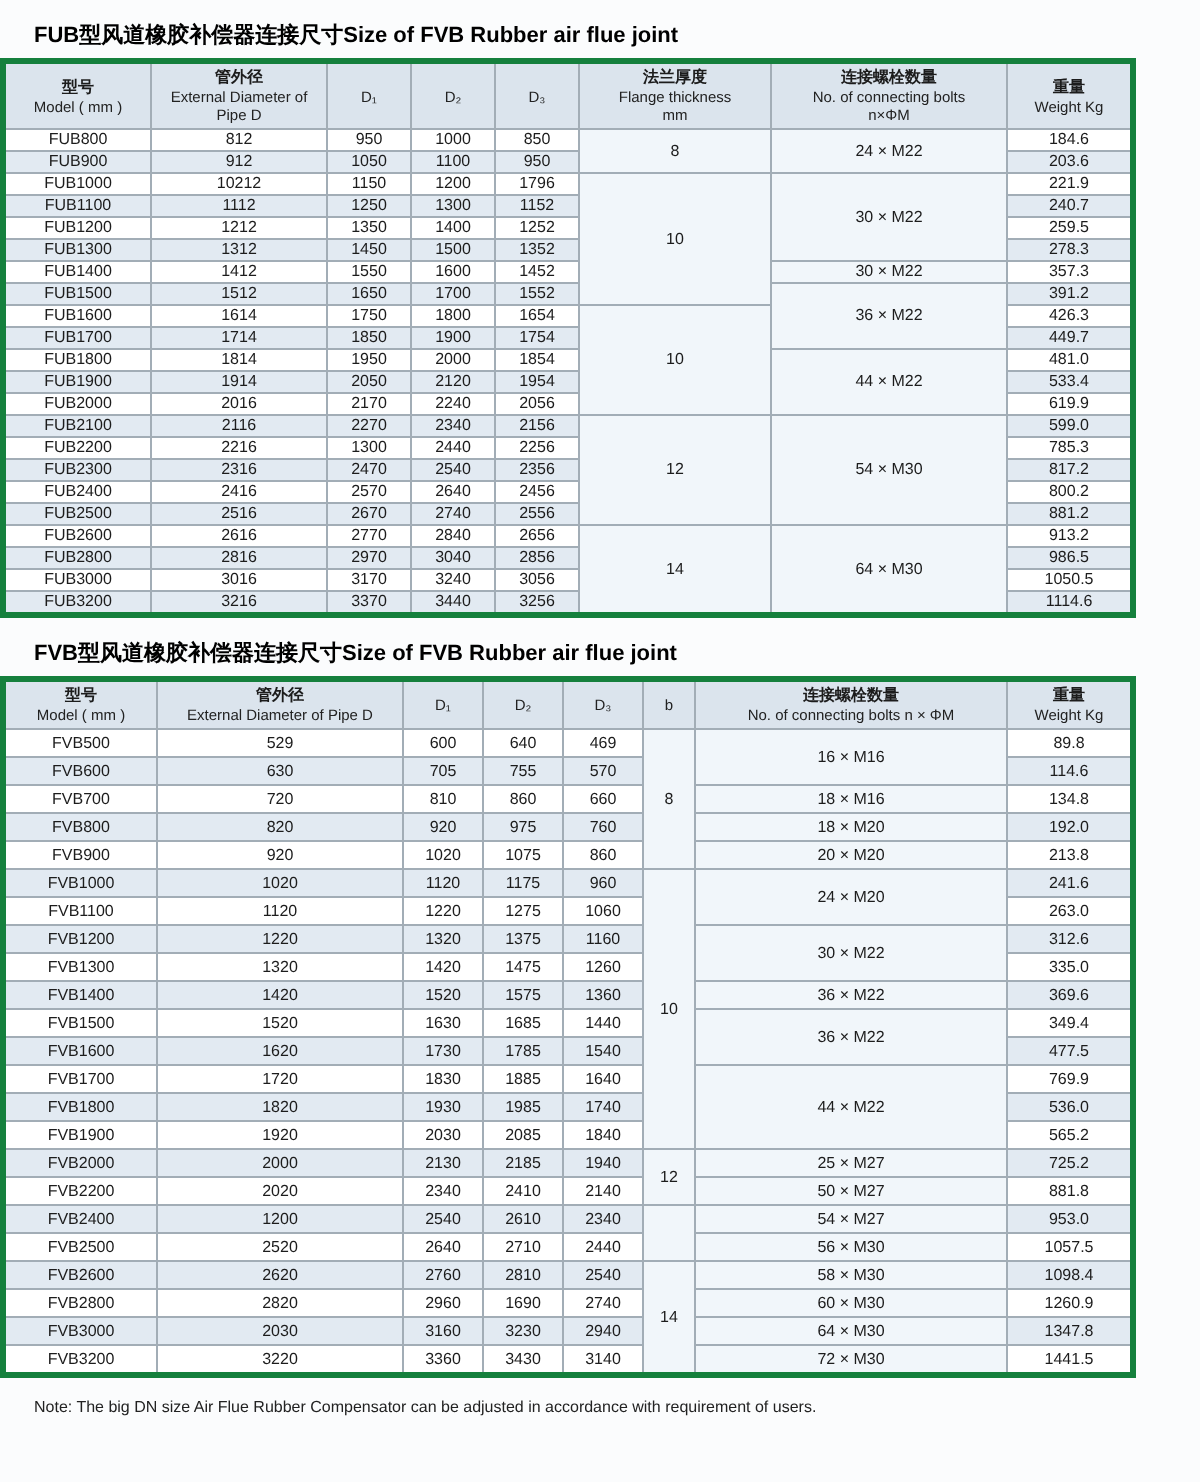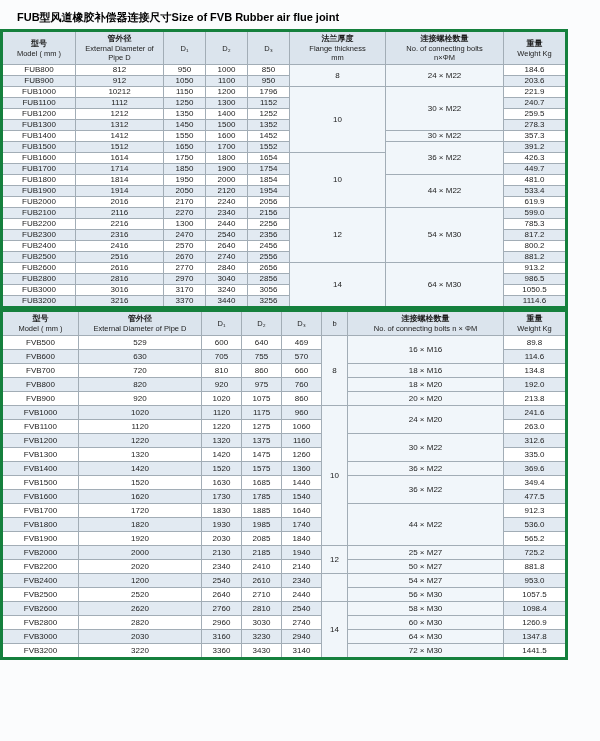--- a/index.html
+++ b/index.html
@@ -258,20 +258,21 @@
           <td class="c">FUB3200</td>
           <td class="c">3216</td>
           <td class="c">3370</td>
           <td class="c">3440</td>
           <td class="c">3256</td>
           <td class="c">1114.6</td>
         </tr>
       </tbody>
     </table>
 
+  <div class="section-title">FVB型风道橡胶补偿器连接尺寸Size of FVB Rubber air flue joint</div>
   <table id="t2">
       <colgroup>
         <col style="width: 77px;">
         <col style="width: 123px;">
         <col style="width: 40px;">
         <col style="width: 40px;">
         <col style="width: 40px;">
         <col style="width: 26px;">
         <col style="width: 156px;">
         <col style="width: 63px;">
@@ -415,21 +416,21 @@
           <td class="c">1540</td>
           <td class="c">477.5</td>
         </tr>
         <tr>
           <td class="c">FVB1700</td>
           <td class="c">1720</td>
           <td class="c">1830</td>
           <td class="c">1885</td>
           <td class="c">1640</td>
           <td class="g" rowspan="3">44 × M22</td>
-          <td class="c">912.3</td>
+          <td class="c">769.9</td>
         </tr>
         <tr>
           <td class="c">FVB1800</td>
           <td class="c">1820</td>
           <td class="c">1930</td>
           <td class="c">1985</td>
           <td class="c">1740</td>
           <td class="c">536.0</td>
         </tr>
         <tr>
@@ -485,21 +486,21 @@
           <td class="c">2810</td>
           <td class="c">2540</td>
           <td class="g" rowspan="4">14</td>
           <td class="g" rowspan="1">58 × M30</td>
           <td class="c">1098.4</td>
         </tr>
         <tr>
           <td class="c">FVB2800</td>
           <td class="c">2820</td>
           <td class="c">2960</td>
-          <td class="c">3030</td>
+          <td class="c">1690</td>
           <td class="c">2740</td>
           <td class="g" rowspan="1">60 × M30</td>
           <td class="c">1260.9</td>
         </tr>
         <tr>
           <td class="c">FVB3000</td>
           <td class="c">2030</td>
           <td class="c">3160</td>
           <td class="c">3230</td>
           <td class="c">2940</td>
@@ -512,14 +513,15 @@
           <td class="c">3360</td>
           <td class="c">3430</td>
           <td class="c">3140</td>
           <td class="g" rowspan="1">72 × M30</td>
           <td class="c">1441.5</td>
         </tr>
       </tbody>
     </table>
 
   <div class="notes">
+    <p class="note-line">Note: The big DN size Air Flue Rubber Compensator can be adjusted in accordance with requirement of users.</p>
   </div>
 </div>
 
 </body></html>

